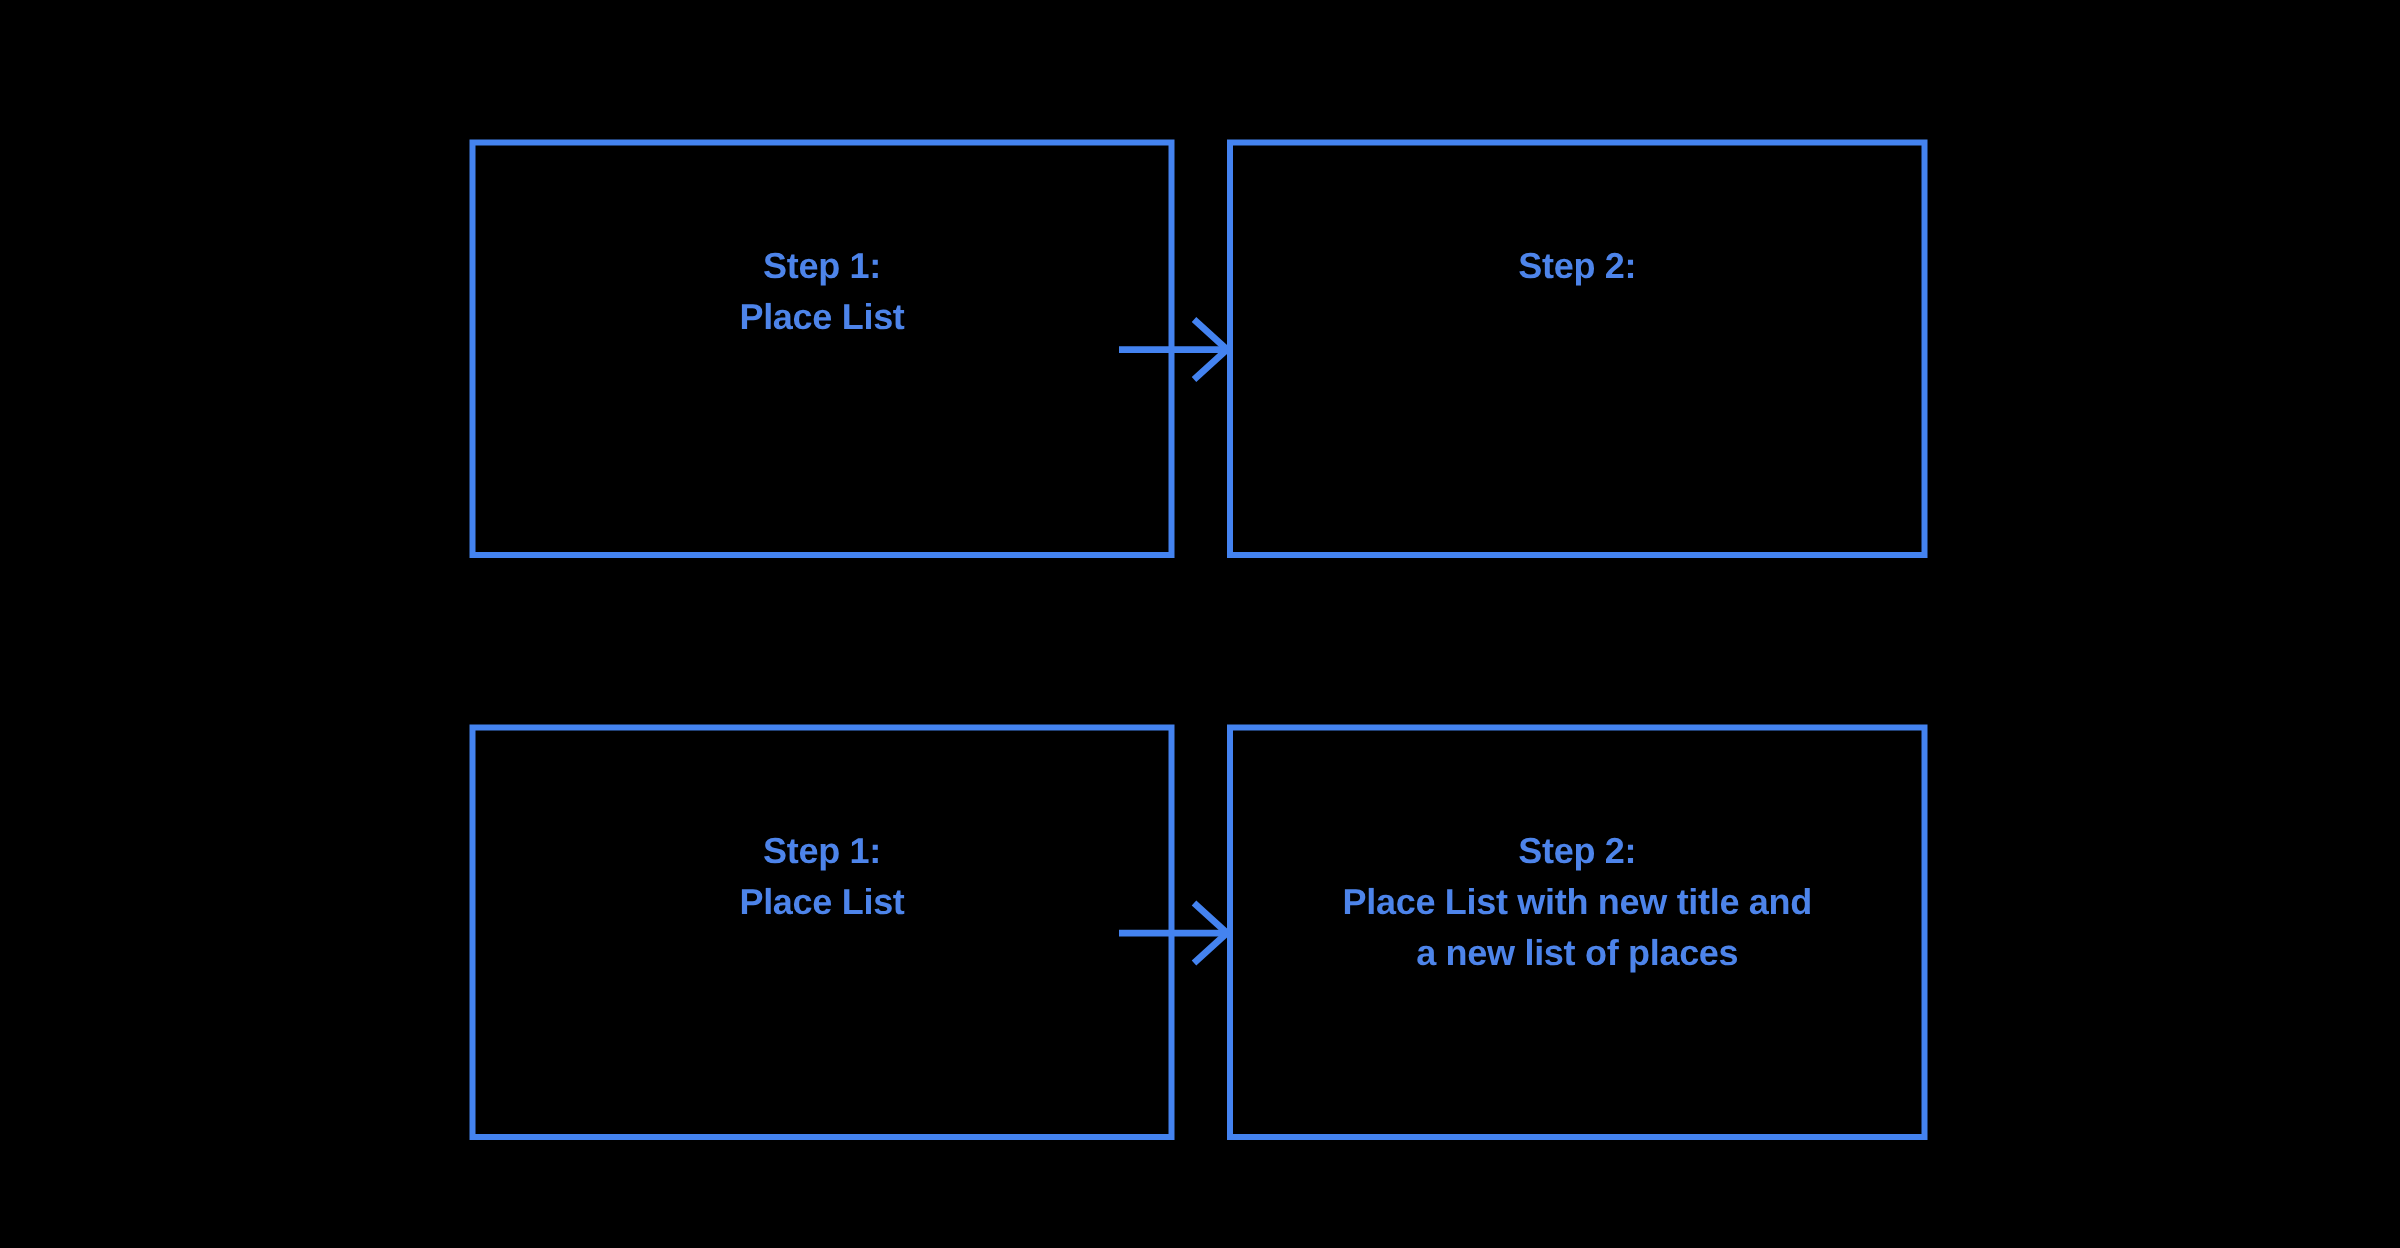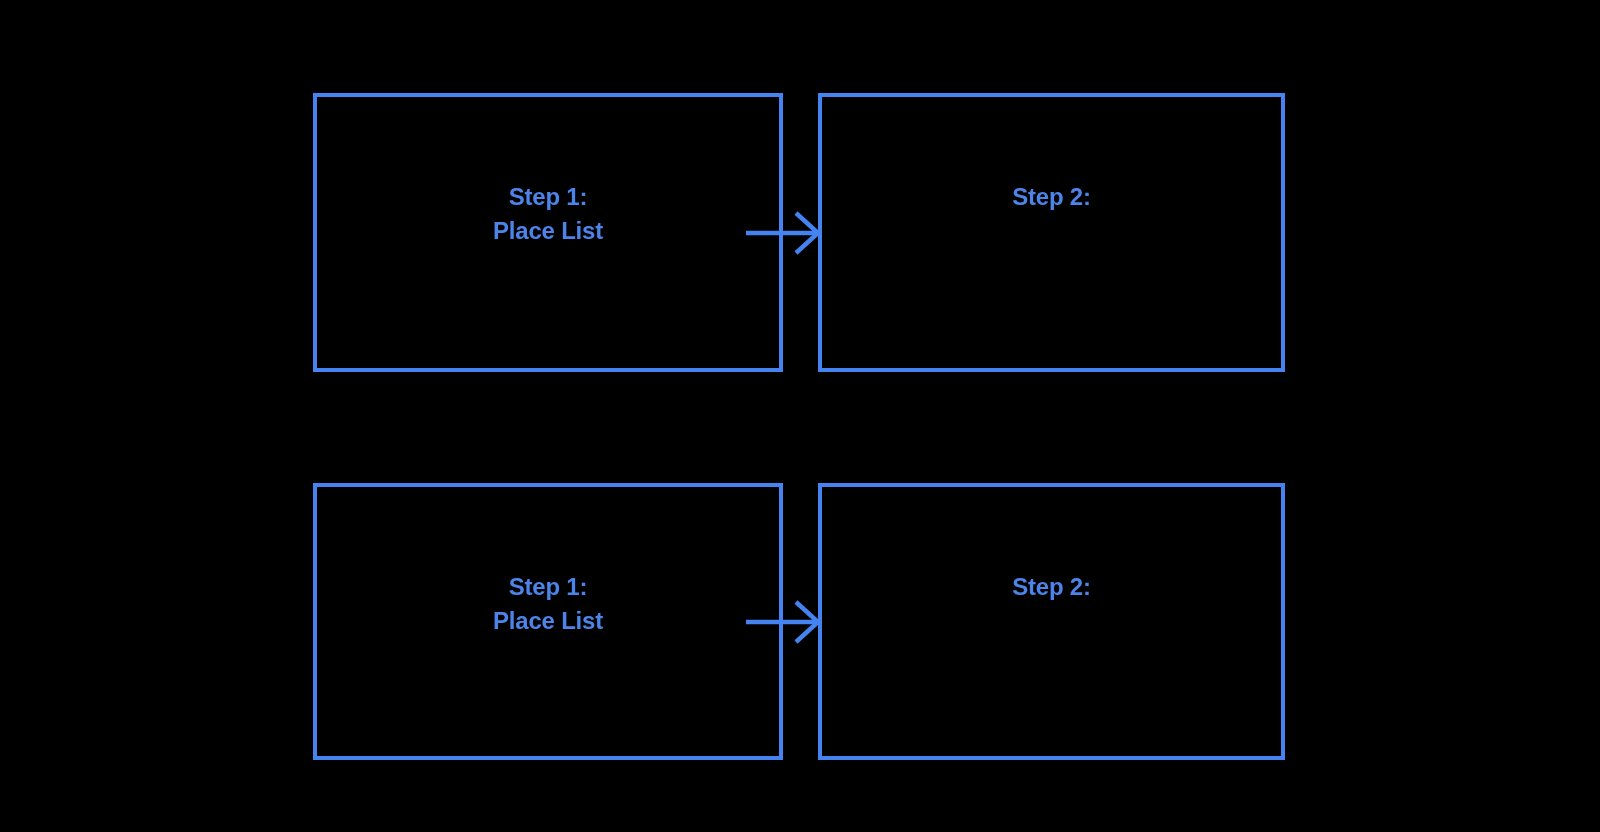--- a/index.html
+++ b/index.html
@@ -29,21 +29,20 @@
   }
   .box .label {
     width: 100%;
     padding-top: 64px;
     text-align: center;
     color: var(--text-color);
     font-size: 24px;
     line-height: 34px;
     font-weight: 700;
     letter-spacing: -0.2px;
-    margin-top: 19px;
   }
   .box .label .step,
   .box .label .detail {
     display: block;
     white-space: pre-line;
   }
   .flow-arrow {
     position: absolute;
     color: var(--arrow-color);
     display: block;
@@ -87,16 +86,18 @@
   </div>
 
   <svg class="flow-arrow" id="arrow-r2" width="80" height="44" viewBox="0 0 80 44">
     <line x1="2" y1="22" x2="73" y2="22" stroke="currentColor" stroke-width="4.5"></line>
     <polyline points="52,2 74,22 52,42" fill="none" stroke="currentColor" stroke-width="4.5"></polyline>
   </svg>
 
   <div class="box" id="box-r2-target">
     <div class="label">
       <span class="step">Step 2:</span>
+      <span class="detail">Place List with new title and
+a new list of places</span>
     </div>
   </div>
 
 </div>
 
 </body></html>

